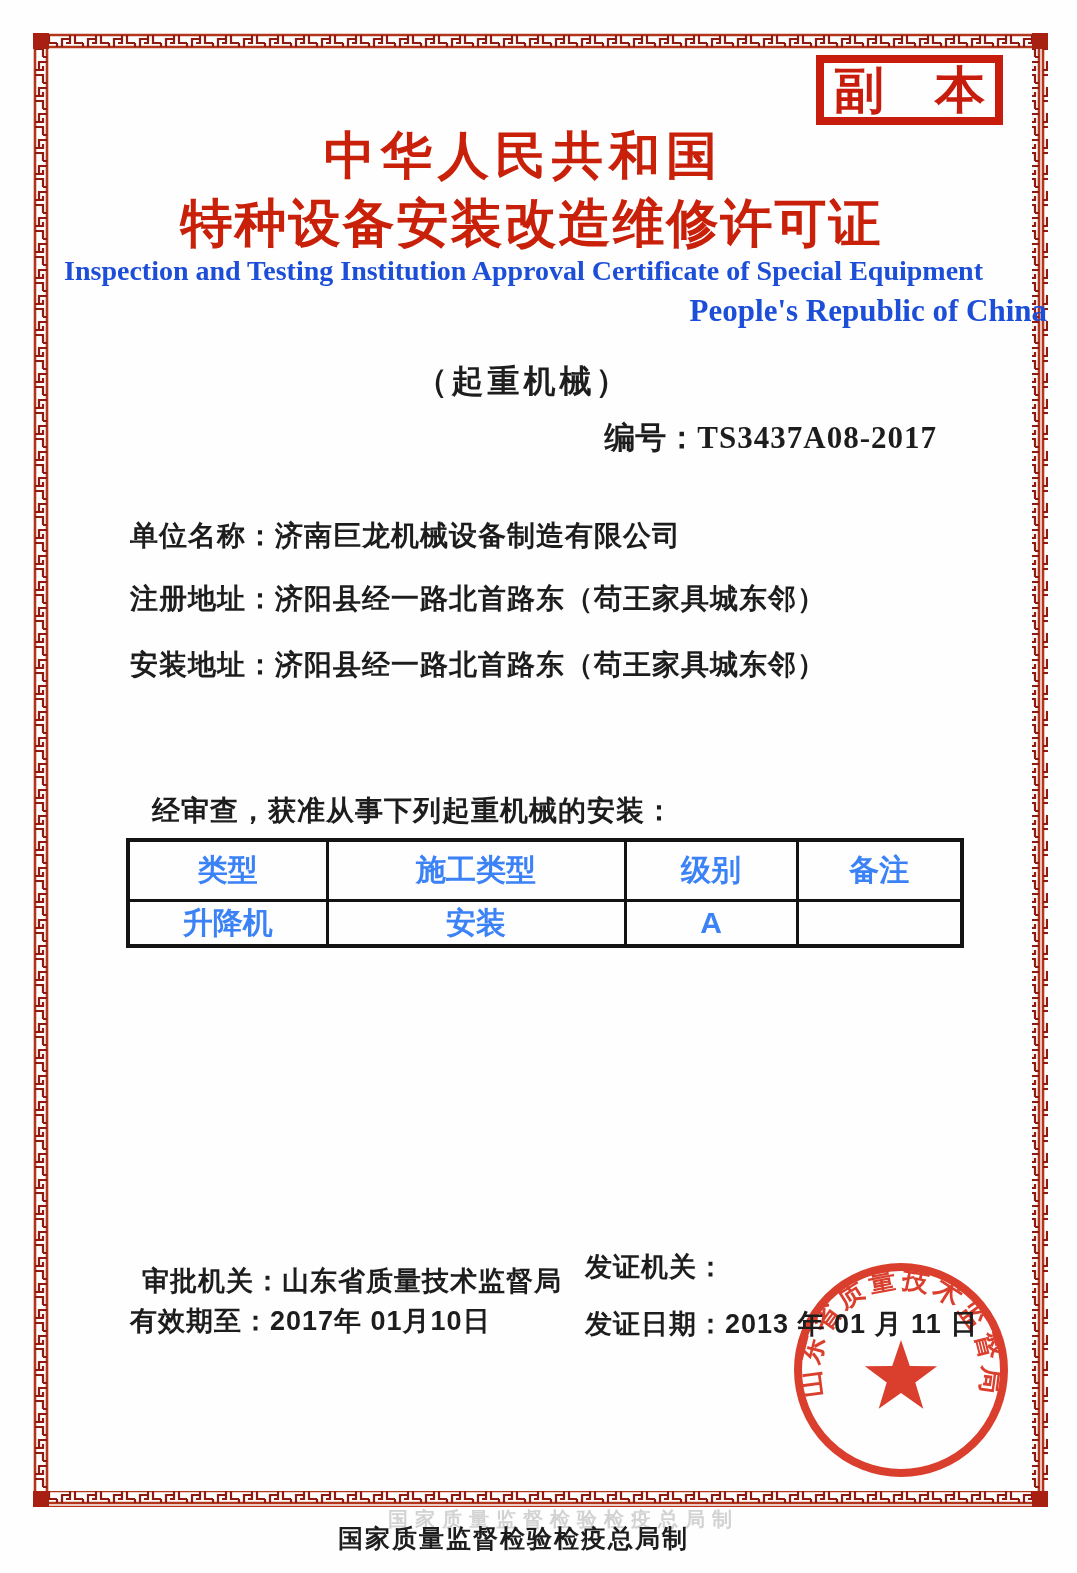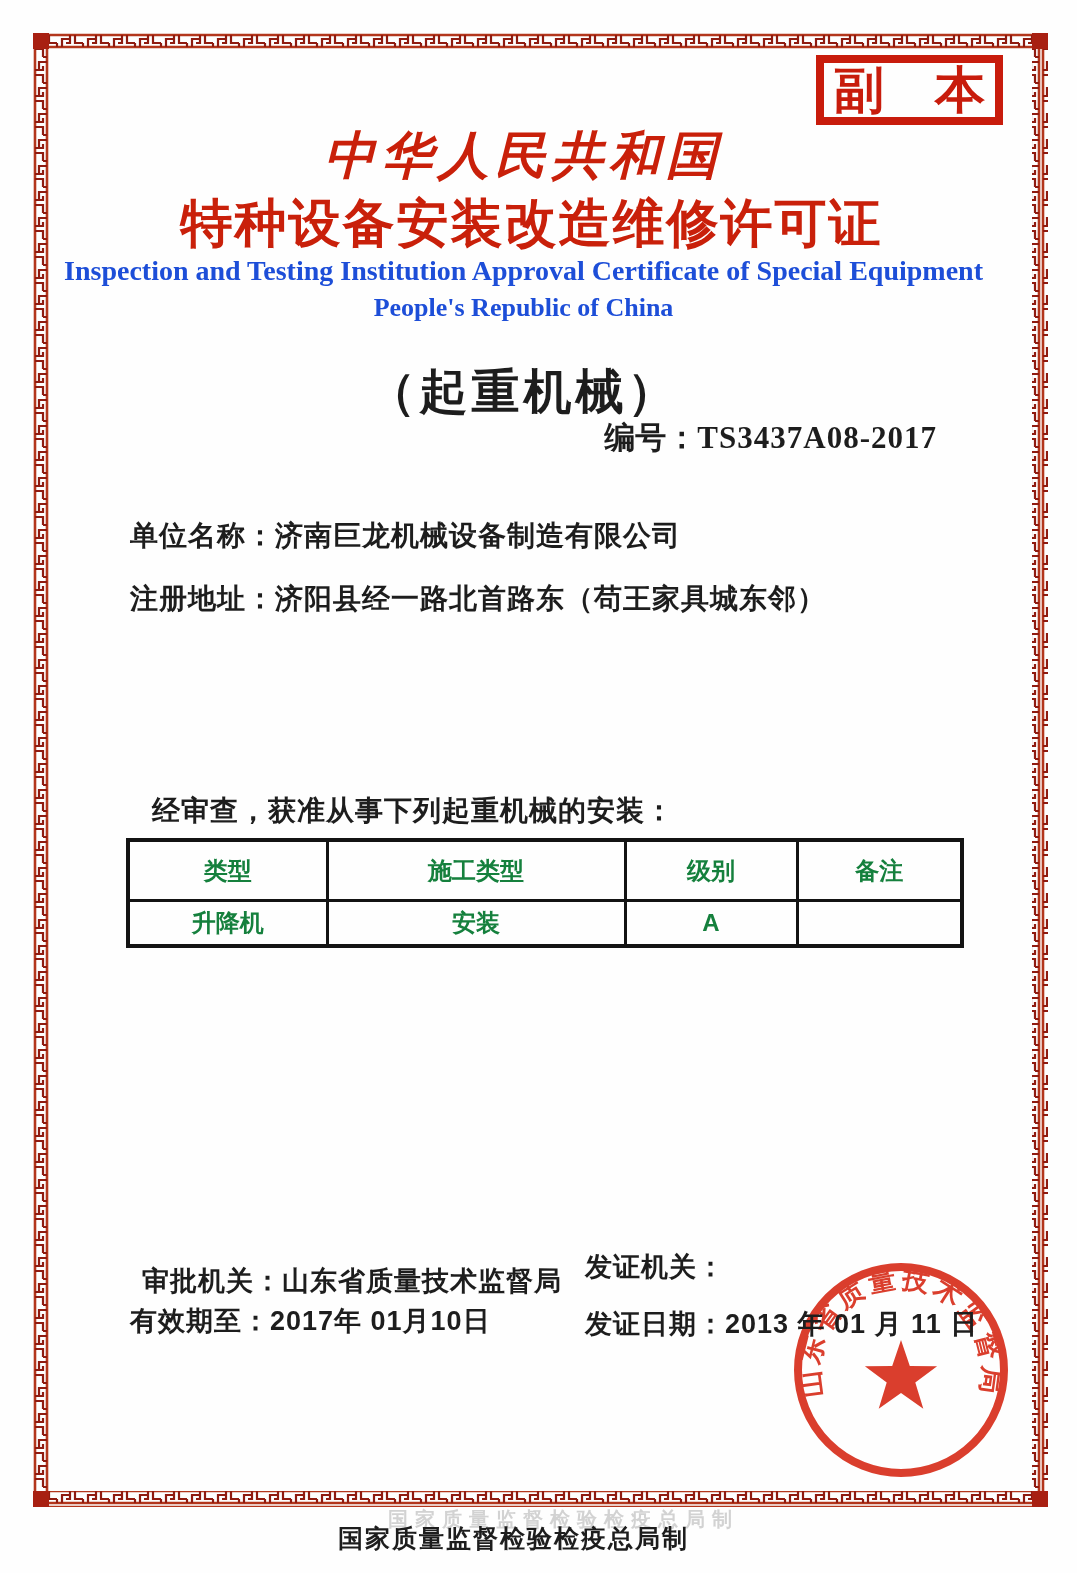--- a/index.html
+++ b/index.html
@@ -17,36 +17,36 @@
   .frame{position:absolute;left:33px;top:33px;}
 
   .copy-stamp{
     left:816px;top:55px;width:187px;height:70px;
     border:8px solid #c81c0c;box-sizing:border-box;
     display:flex;align-items:center;justify-content:space-between;
     padding:0 10px;background:rgba(255,255,255,0.0);
   }
   .copy-stamp span{font-size:50px;font-weight:700;color:#c81c0c;line-height:1;}
 
-  .title-cn1{left:0;right:30px;top:122px;text-align:center;font-size:51px;letter-spacing:6px;font-style:italic;}
+  .title-cn1{left:0;right:30px;top:122px;text-align:center;font-size:51px;letter-spacing:6px;}
   .title-cn2{left:0;right:30px;top:189px;text-align:center;font-size:52px;letter-spacing:2px;padding-left:16px;}
   .title-en1{left:0;right:30px;top:255px;text-align:center;font-size:28px;letter-spacing:0px;}
-  .title-en2{left:0;right:30px;top:293px;text-align:center;font-size:26px;}
-  .category{left:0;right:30px;top:360px;text-align:center;font-size:48px;letter-spacing:4px;}
+  .title-en2{left:0;right:30px;top:293px;text-align:right;font-size:31px;}
+  .category{left:0;right:30px;top:360px;text-align:center;font-size:32px;letter-spacing:4px;}
   .cert-no{right:140px;top:417px;font-size:31px;}
   .cert-no .num{font-family:"Liberation Serif", serif;font-weight:700;letter-spacing:1px;}
 
   .info-line{left:130px;font-size:28px;letter-spacing:1px;margin-top:13px;}
   .statement{left:152px;top:792px;font-size:28px;letter-spacing:1px;text-align:center;}
 
   .tbl-wrap{left:126px;top:838px;}
   table.grid{border-collapse:collapse;table-layout:fixed;width:834px;}
   table.grid th, table.grid td{
     border:3px solid #131313;text-align:center;vertical-align:middle;
-    font-size:24px;font-weight:700;color:#15803d;
+    font-size:30px;font-weight:700;color:#3b82f6;
     font-family:"Liberation Sans", sans-serif;padding:0;
   }
   table.grid{border:4px solid #131313;}
   table.grid th{height:57px;}
   table.grid td{height:42px;}
 
   .footer-line{font-size:27px;letter-spacing:1px;z-index:6;}
   .seal{position:absolute;left:789px;top:1258px;z-index:5;opacity:0.93;}
   .caption{left:0;right:0;top:1522px;text-align:center;font-size:25px;letter-spacing:2px;transform:translateX(-25px);z-index:3;}
   .ghost{left:0;right:0;top:1506px;text-align:center;font-size:20px;letter-spacing:7px;
@@ -92,20 +92,23 @@
   <div class="abs cn cert-no">
     <span>编号：</span><span class="num">TS3437A08-2017</span>
   </div>
 
   <div class="abs cn info-line" style="top:504px;">
     <span>单位名称：</span><span>济南巨龙机械设备制造有限公司</span>
   </div>
   <div class="abs cn info-line" style="top:567px;">
     <span>注册地址：</span><span>济阳县经一路北首路东（苟王家具城东邻）</span>
   </div>
+  <div class="abs cn info-line" style="top:633px;">
+    <span>安装地址：</span><span>济阳县经一路北首路东（苟王家具城东邻）</span>
+  </div>
 
   <div class="abs cn statement">经审查，获准从事下列起重机械的安装：</div>
 
   <div class="abs tbl-wrap">
     <table class="grid">
       <colgroup>
         <col style="width:199px">
           <col style="width:298px">
           <col style="width:172px">
           <col style="width:165px">

